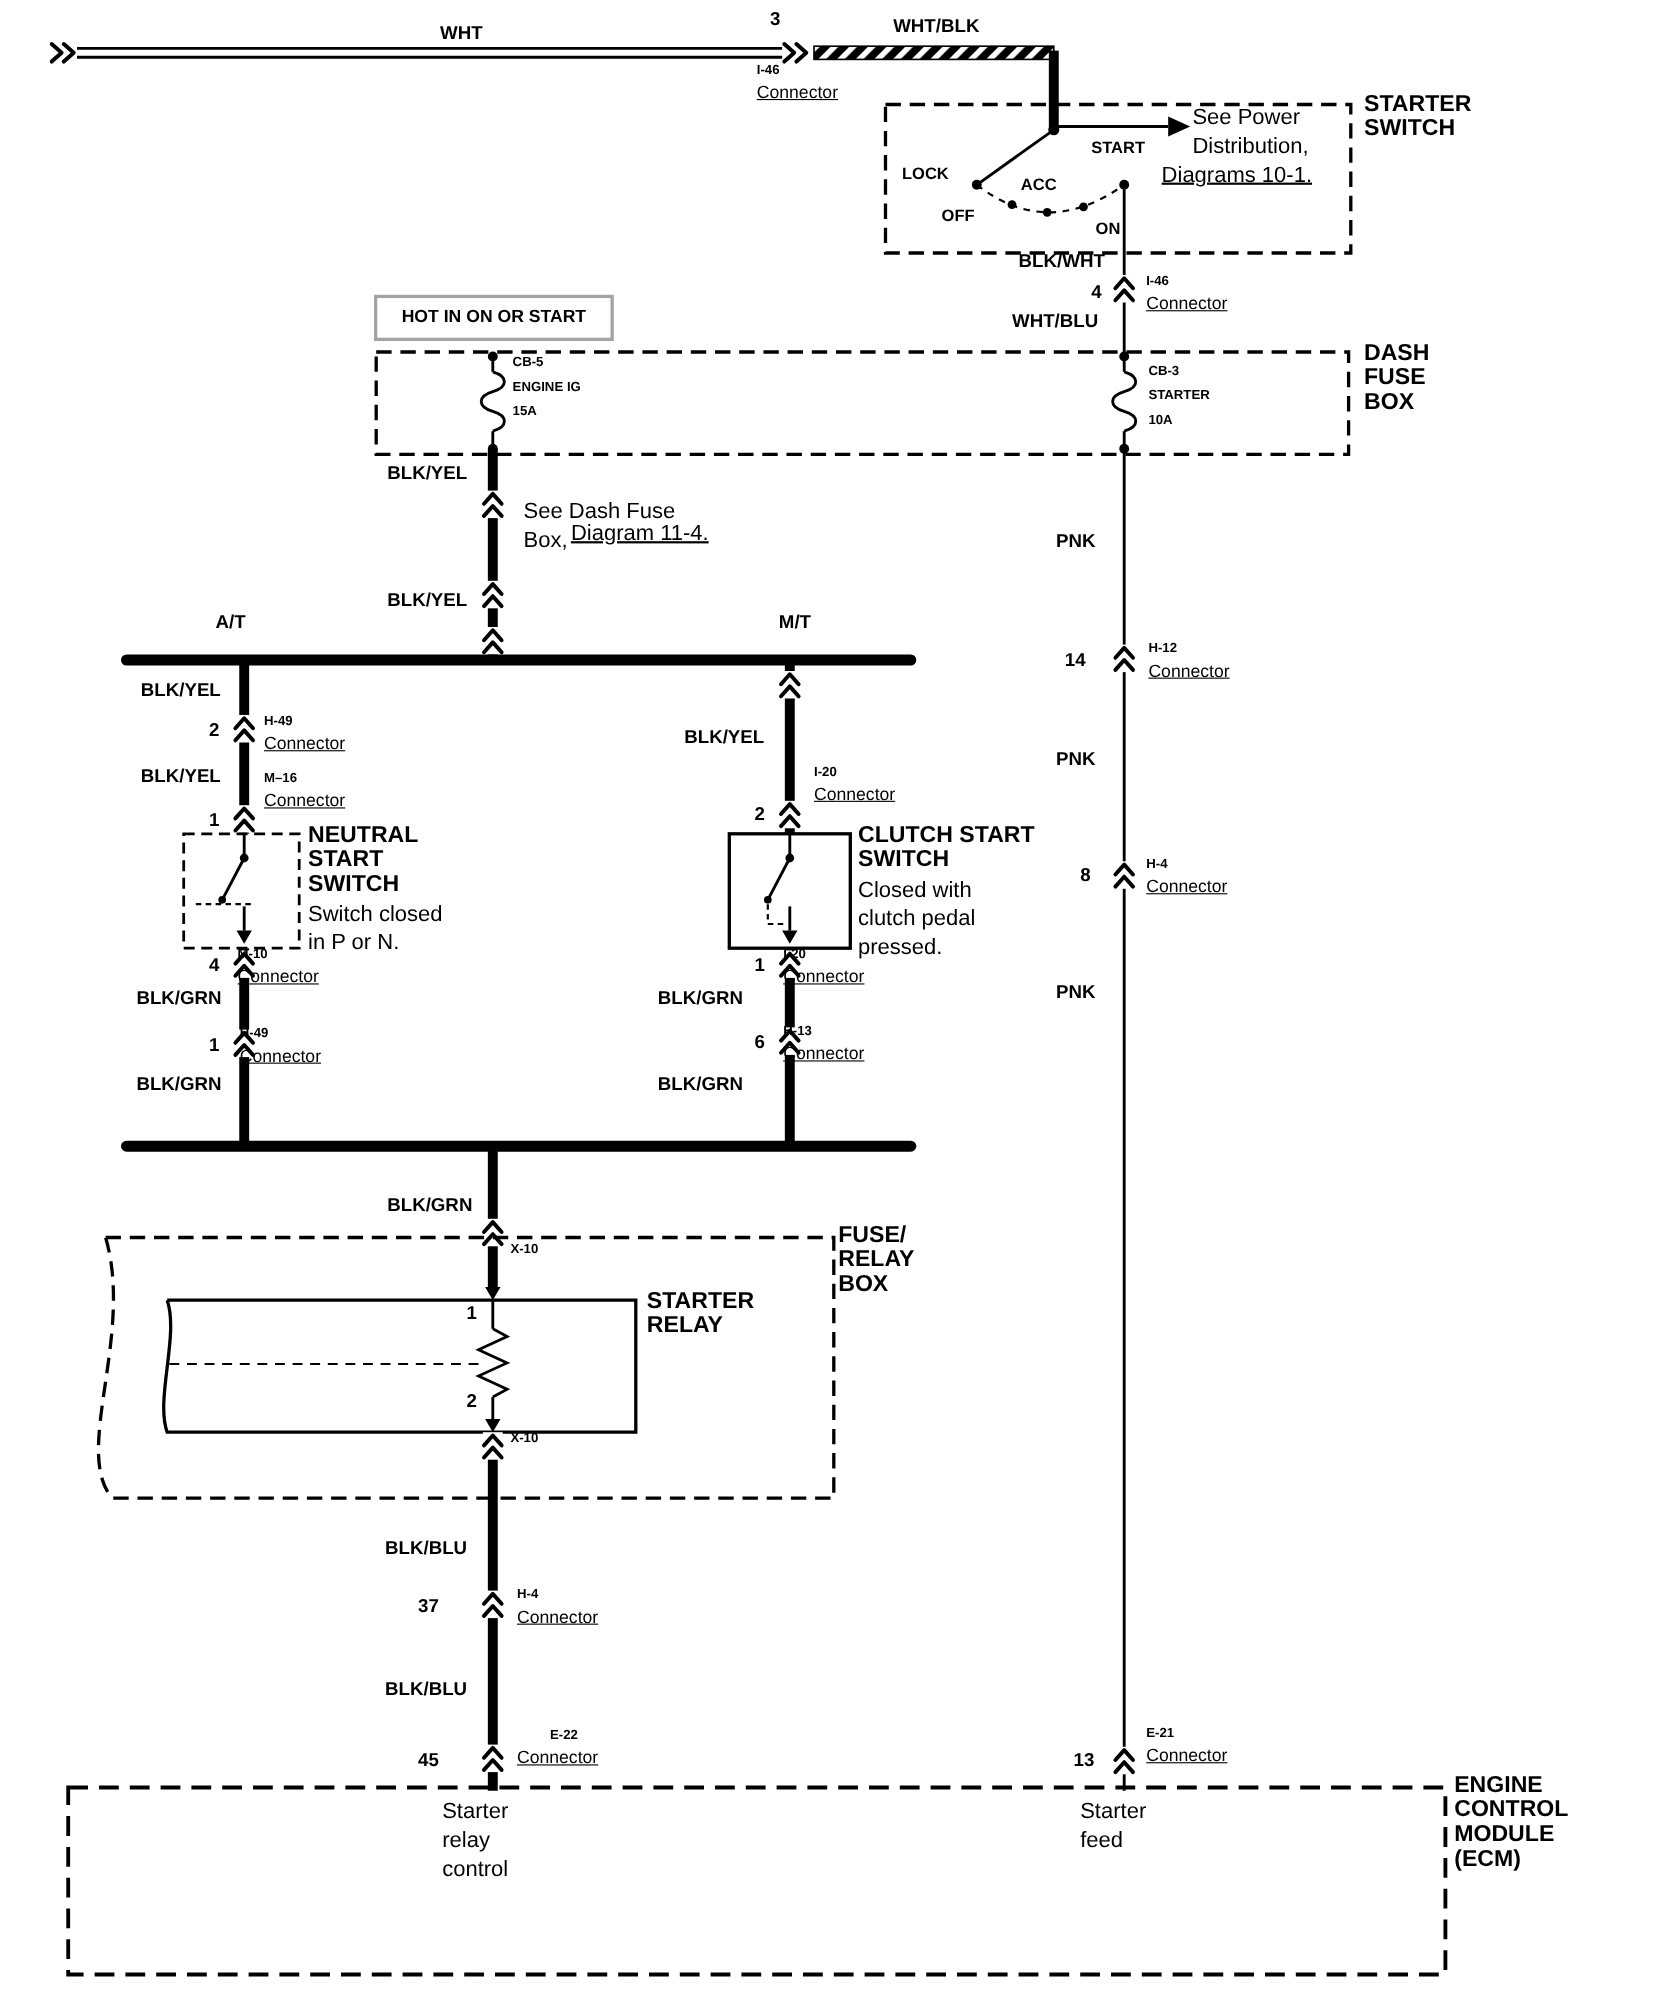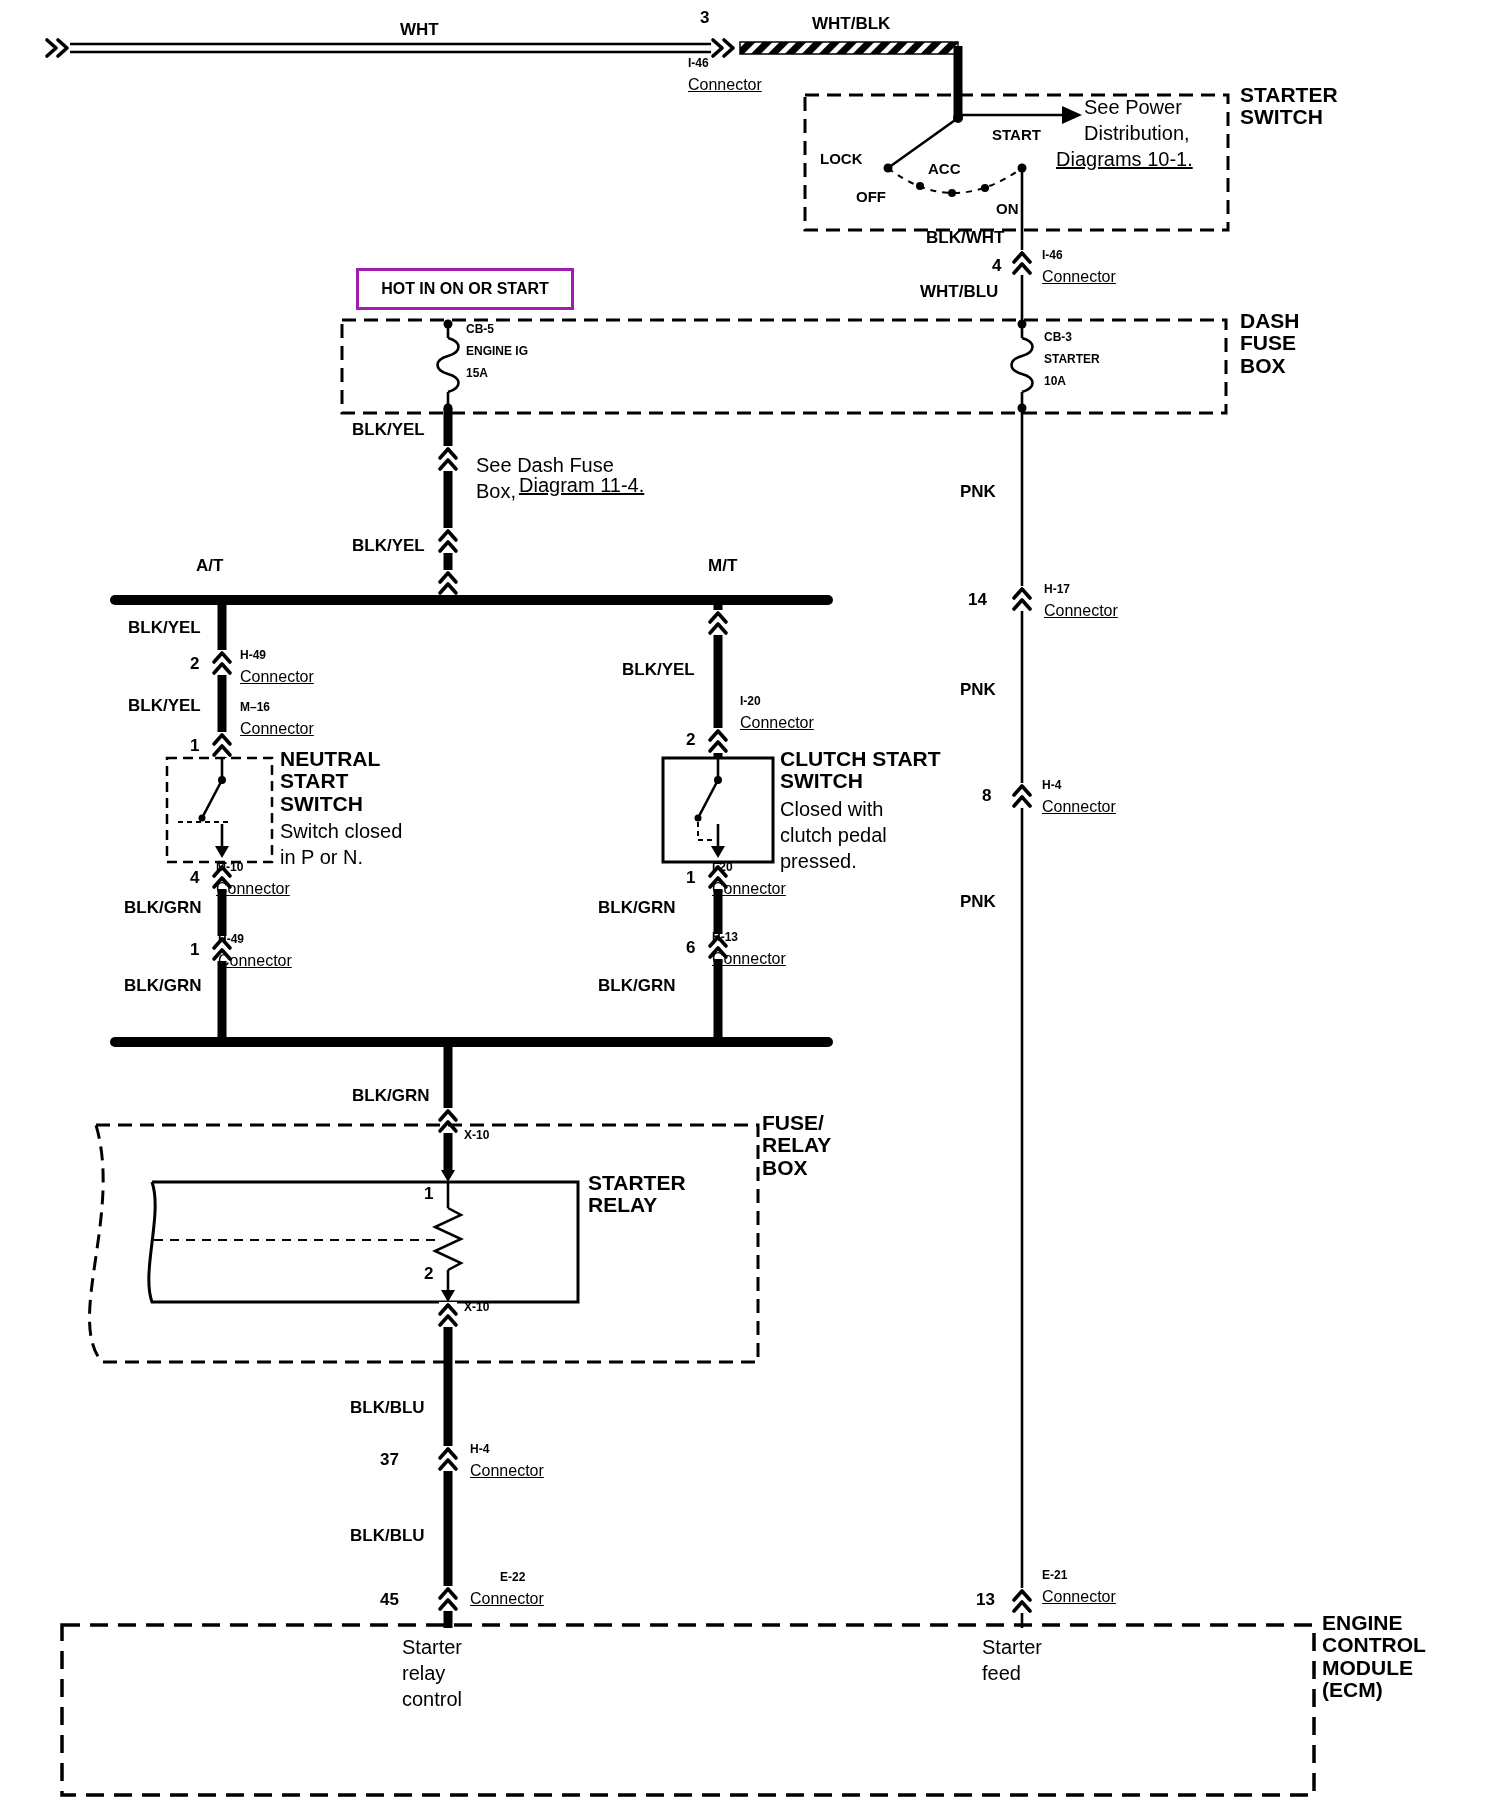--- a/index.html
+++ b/index.html
@@ -9,22 +9,22 @@
   #label-layer{position:absolute;left:0;top:0;width:100%;height:100%;}
   .lbl{position:absolute;white-space:pre;color:#000;line-height:1.18;}
   .wire{font-weight:bold;font-size:17px;}
   .code{font-weight:bold;font-size:12px;}
   .connword{font-size:16px;text-decoration:underline;}
   .title{font-weight:bold;font-size:21px;line-height:1.07;}
   .note{font-size:20px;line-height:1.3;}
   .noteu{font-size:20px;text-decoration:underline;}
   .pos{font-weight:bold;font-size:15px;}
   .hotbox{position:absolute;left:340px;top:268px;width:212px;height:36px;
-          border:3px solid #a21caf;display:flex;align-items:center;justify-content:center;
-          font-weight:bold;font-size:16px;background:#fff;margin-left:16px;}
+          border:3px solid #a3a3a3;display:flex;align-items:center;justify-content:center;
+          font-weight:bold;font-size:16px;background:#fff;}
   .sym{stroke:#000;stroke-width:3.6;fill:none;stroke-linecap:round;stroke-linejoin:round;}
   .thin{stroke:#000;stroke-width:2.6;fill:none;}
   .thick{stroke:#000;stroke-width:9;fill:none;}
   .bus{stroke:#000;stroke-width:10;fill:none;stroke-linecap:round;}
 </style>
 </head>
 <body>
 
 <div id="stage">
 
@@ -200,21 +200,21 @@
 BOX</span>
       <span class="lbl wire" style="left: 352px; top: 420px;">BLK/YEL</span>
       <span class="lbl note" style="left: 476px; top: 452px;">See Dash Fuse</span>
       <span class="lbl note" style="left: 476px; top: 478px;">Box, </span>
       <span class="lbl noteu" style="left: 519px; top: 474px;">Diagram 11-4.</span>
       <span class="lbl wire" style="left: 352px; top: 536px;">BLK/YEL</span>
       <span class="lbl wire" style="left: 960px; top: 482px;">PNK</span>
       <span class="lbl wire" style="left: 196px; top: 556px;">A/T</span>
       <span class="lbl wire" style="left: 708px; top: 556px;">M/T</span>
       <span class="lbl wire" style="left: 968px; top: 590px;">14</span>
-      <span class="lbl code" style="left: 1044px; top: 582px;">H-17</span>
+      <span class="lbl code" style="left: 1044px; top: 582px;">H-12</span>
       <span class="lbl connword" style="left: 1044px; top: 602px;">Connector</span>
       <span class="lbl wire" style="left: 128px; top: 618px;">BLK/YEL</span>
       <span class="lbl wire" style="left: 190px; top: 654px;">2</span>
       <span class="lbl code" style="left: 240px; top: 648px;">H-49</span>
       <span class="lbl connword" style="left: 240px; top: 668px;">Connector</span>
       <span class="lbl wire" style="left: 128px; top: 696px;">BLK/YEL</span>
       <span class="lbl code" style="left: 240px; top: 700px;">M–16</span>
       <span class="lbl connword" style="left: 240px; top: 720px;">Connector</span>
       <span class="lbl wire" style="left: 190px; top: 736px;">1</span>
       <span class="lbl title" style="left: 280px; top: 748px;">NEUTRAL

